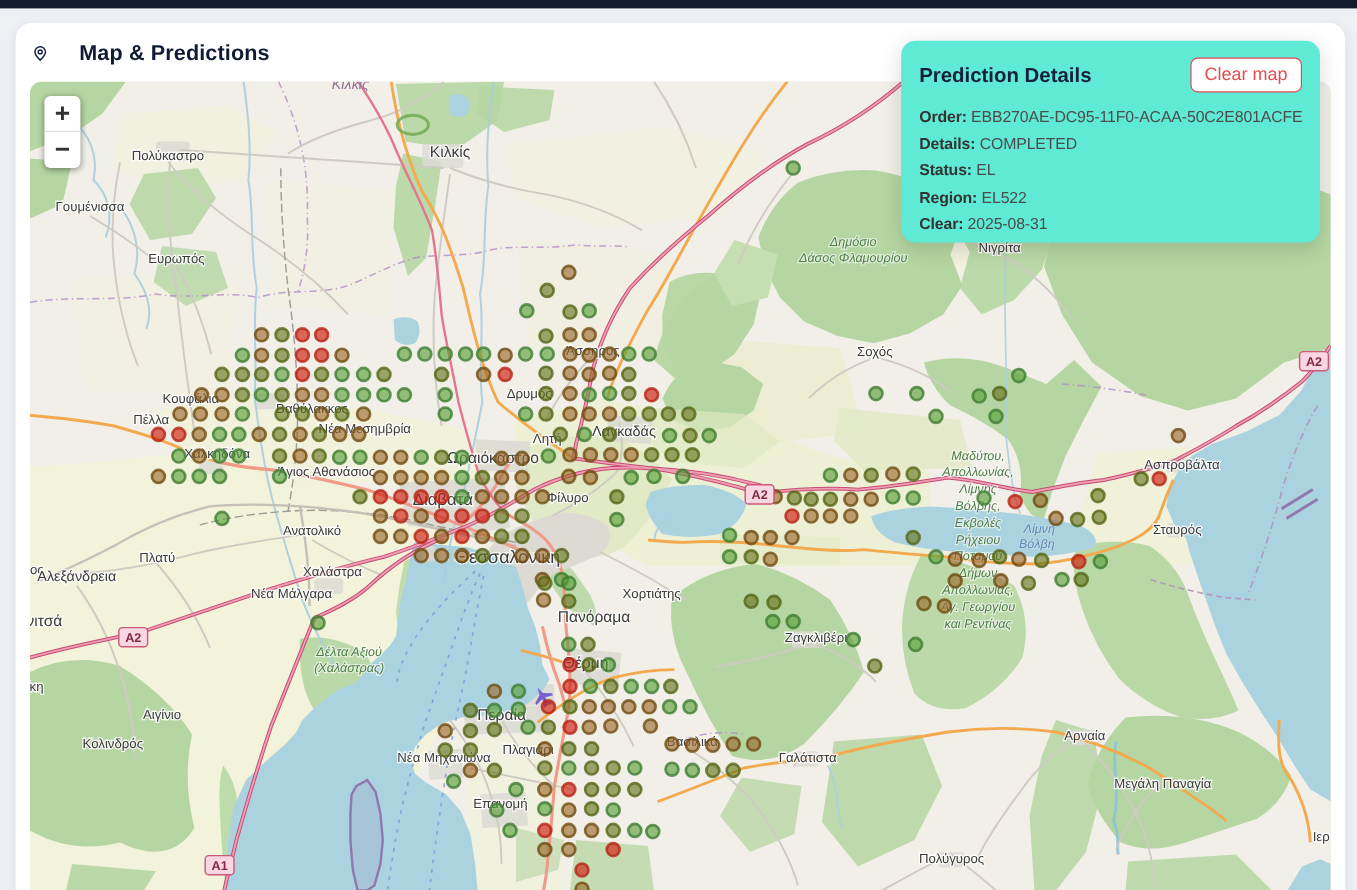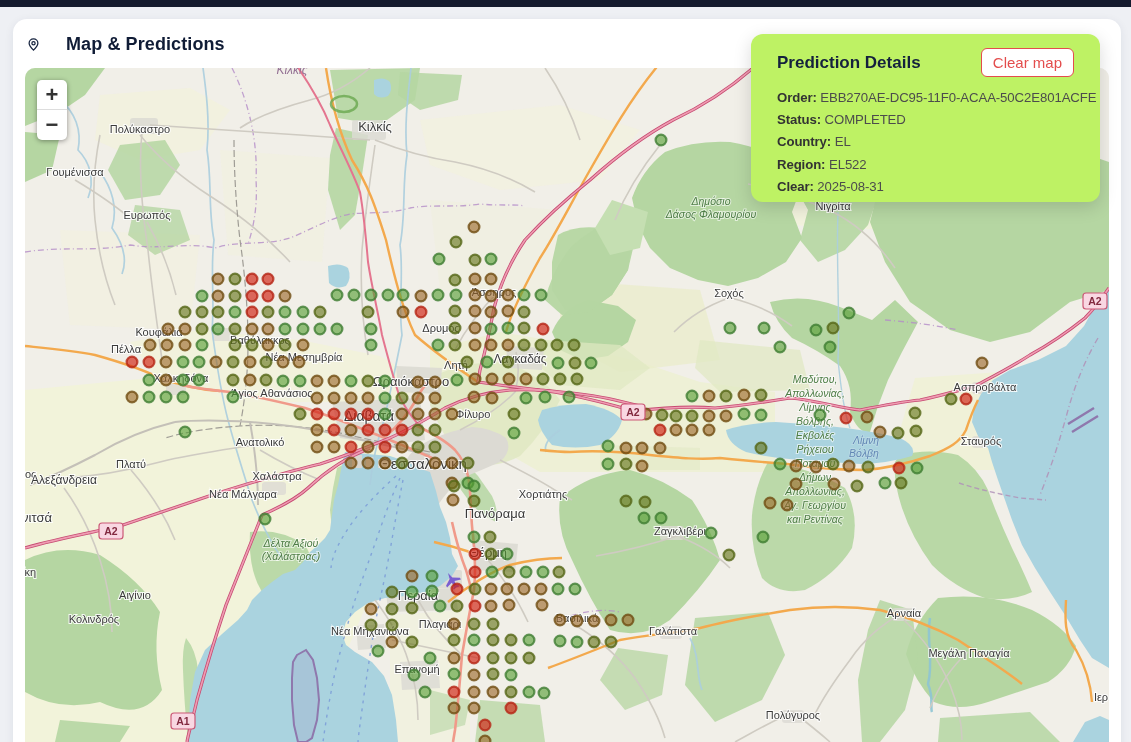--- a/index.html
+++ b/index.html
@@ -4,21 +4,21 @@
 *{margin:0;padding:0;box-sizing:border-box;}
 html,body{width:1131px;height:742px;overflow:hidden;background:#eef0f4;font-family:"Liberation Sans",sans-serif;}
 .topbar{position:absolute;left:0;top:0;width:1131px;height:7px;background:#141b2e;}
 .card{position:absolute;left:13px;top:19px;width:1108px;height:760px;background:#ffffff;border-radius:14px;box-shadow:0 2px 10px rgba(25,40,80,0.08);}
 .hdr{position:absolute;left:13px;top:14px;height:22px;display:flex;align-items:center;gap:16px;}
 .hdr span{font-size:18px;font-weight:bold;color:#101c36;margin-left:9px;letter-spacing:0.1px;}
 .map{position:absolute;left:12px;top:49px;width:1084px;height:711px;border-radius:10px;overflow:hidden;background:#f1efe8;}
 .zoomctl{position:absolute;left:12px;top:12px;width:30px;background:#fff;border-radius:5px;box-shadow:0 1px 5px rgba(0,0,0,0.4);}
 .zoomctl div{width:30px;height:30px;text-align:center;font-size:22px;font-weight:bold;color:#333;line-height:30px;}
 .zoomctl div:first-child{border-bottom:1px solid #ddd;}
-.details{position:absolute;left:751px;top:34px;width:349px;height:168px;background:#bef264;border-radius:12px;box-shadow:0 5px 18px rgba(0,0,0,0.15);padding:14px 26px;}
+.details{position:absolute;left:751px;top:34px;width:349px;height:168px;background:#5eead4;border-radius:12px;box-shadow:0 5px 18px rgba(0,0,0,0.15);padding:14px 15px;}
 .drow{display:flex;align-items:center;justify-content:space-between;}
 .details h3{font-size:17px;font-weight:bold;color:#14213d;}
 .details button{background:#fff;border:1px solid #e34d4d;color:#e34d4d;font-size:15px;border-radius:6px;padding:5px 11px;font-family:"Liberation Sans",sans-serif;}
 .details p{font-size:13.2px;letter-spacing:-0.1px;color:#4c4c4c;margin-top:7.2px;white-space:nowrap;}
 .details p.first{margin-top:13px;}
 .details p b{color:#333;text-align:center;}
 </style></head>
 <body>
 <div class="topbar"></div>
 <div class="card">
@@ -663,17 +663,17 @@
         <div>−</div>
       </div>
   </div>
 </div>
 <div class="details">
   <div class="drow">
       <h3>Prediction Details</h3>
       <button>Clear map</button>
     </div>
   <p class="first"><b>Order:</b> EBB270AE-DC95-11F0-ACAA-50C2E801ACFE</p>
-  <p><b>Status:</b> COMPLETED</p>
-  <p><b>Country:</b> EL</p>
+  <p><b>Details:</b> COMPLETED</p>
+  <p><b>Status:</b> EL</p>
   <p><b>Region:</b> EL522</p>
   <p><b>Clear:</b> 2025-08-31</p>
 </div>
 
 </body></html>

